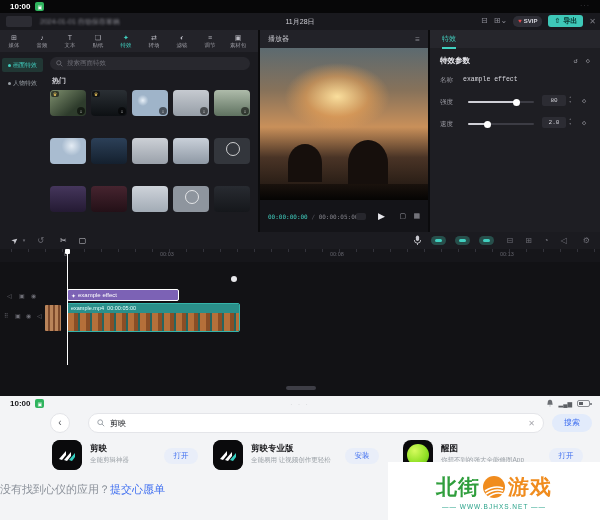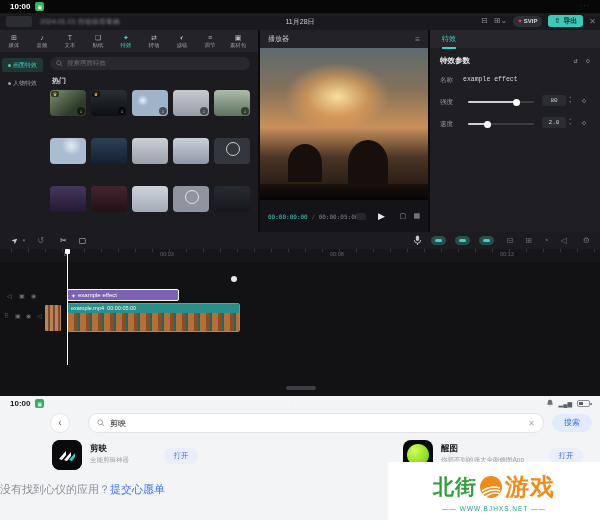--- a/index.html
+++ b/index.html
@@ -177,21 +177,21 @@
   .hypic-ball { position:absolute; left:4px; top:4px; width:22px; height:22px; border-radius:50%;
     background:radial-gradient(circle at 35% 30%,#d6fb5e,#8fe024 60%,#5cb31a); }
 
   .hint { position:absolute; left:0; width:480px; top:86px; font-size:11px; color:#8a9099; }
   .hint .lnk { color:#3e6ef0; }
 
   #wm { position:absolute; left:388px; top:66px; width:212px; height:58px; background:#fff;
     display:flex; flex-direction:column; align-items:center; justify-content:center; gap:2px; }
   .wm-row { display:flex; align-items:center; gap:2px; }
   .wm-g { color:#2f9e3c; font-size:21px; font-weight:900; letter-spacing:1px; }
-  .wm-o { color:#f08c1e; font-size:24px; font-weight:900; letter-spacing:1px; }
+  .wm-o { color:#f08c1e; font-size:21px; font-weight:900; letter-spacing:1px; }
   .wm-url { color:#2aa38a; font-size:6.5px; letter-spacing:1px; }
 </style>
 </head>
 <body>
 
 <div id="app">
 
   <div id="editor">
 
     <div id="e-status">
@@ -466,20 +466,33 @@
             <polygon points="7,19 14,11 14,15 10,20" fill="#fff"></polygon>
             <polygon points="12,20 19,12 19,16 15,21" fill="#fff"></polygon>
             <polygon points="17,20 23,13 23,17 20,21" fill="#35d0c2"></polygon>
           </svg>
       </span>
       <span class="app-tt">剪映</span>
       <span class="app-ds">全能剪辑神器</span>
       <span class="app-btn" style="left:112px;">打开</span>
     </div>
 
+    <div class="app-card" style="left:213px;width:166px;">
+      <span class="app-ico">
+        <svg width="30" height="30" viewBox="0 0 30 30">
+            <rect width="30" height="30" rx="8" fill="#0a0a0c"></rect>
+            <polygon points="7,19 14,11 14,15 10,20" fill="#fff"></polygon>
+            <polygon points="12,20 19,12 19,16 15,21" fill="#fff"></polygon>
+            <polygon points="17,20 23,13 23,17 20,21" fill="#35d0c2"></polygon>
+          </svg>
+      </span>
+      <span class="app-tt">剪映专业版</span>
+      <span class="app-ds">全能易用 让视频创作更轻松</span>
+      <span class="app-btn" style="left:132px;">安装</span>
+    </div>
 
     <div class="app-card" style="left:403px;width:180px;">
       <span class="app-ico">
           <span class="hypic-ball"></span>
         </span>
       <span class="app-tt">醒图</span>
       <span class="app-ds">你想不到的强大全能修图App</span>
       <span class="app-btn" style="left:146px;">打开</span>
     </div>
 

